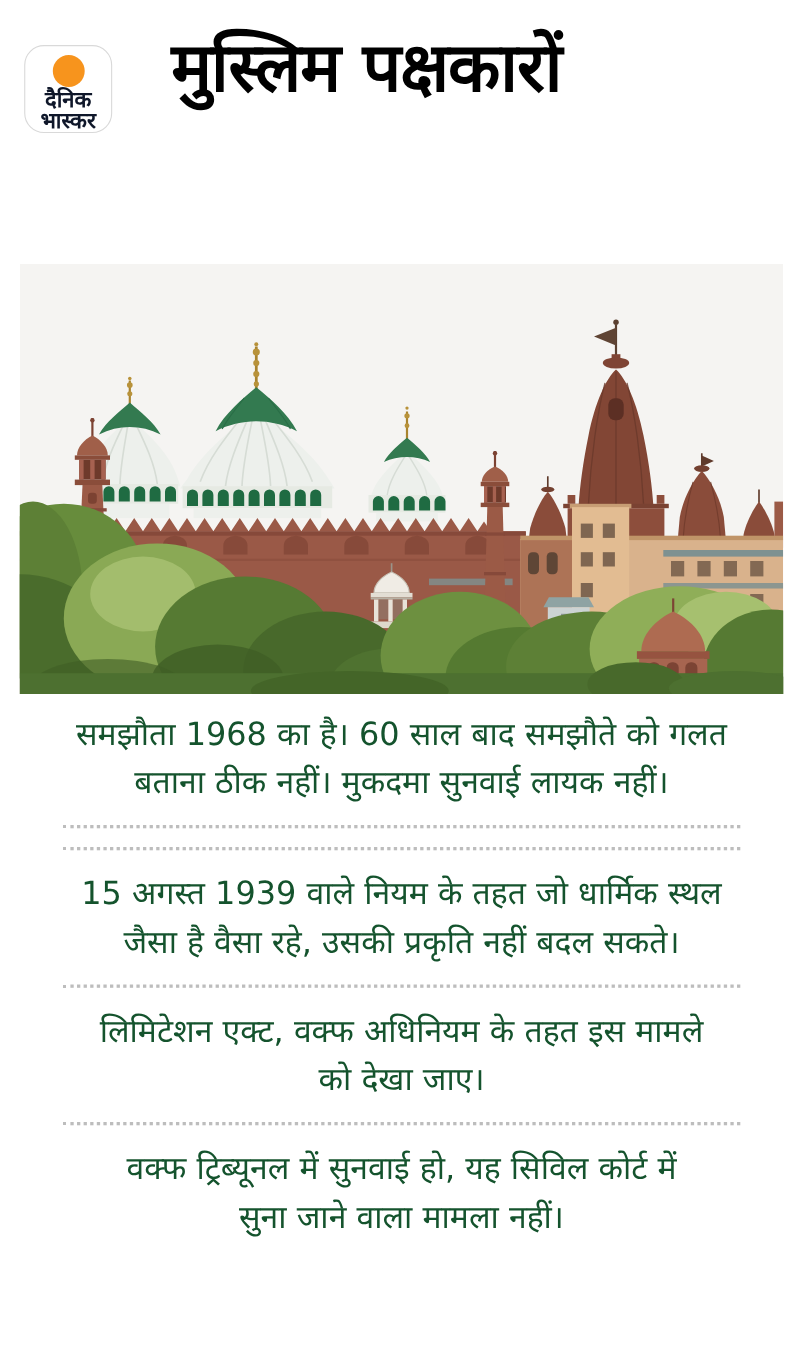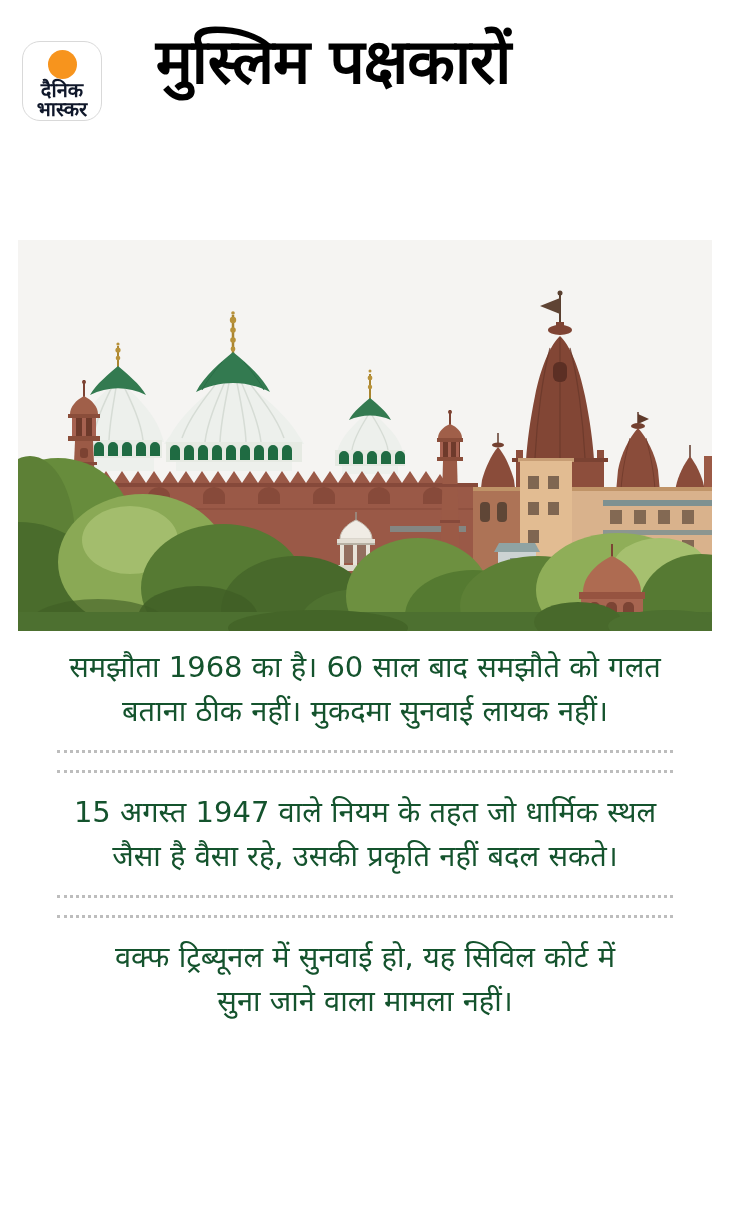--- a/index.html
+++ b/index.html
@@ -291,24 +291,28 @@
   </figure>
 
   <div class="args">
     <section class="arg">
       <p>समझौता 1968 का है। 60 साल बाद समझौते को गलत</p>
       <p>बताना ठीक नहीं। मुकदमा सुनवाई लायक नहीं।</p>
     </section>
     <hr class="sep">
     <hr class="sep">
     <section class="arg">
-      <p>15 अगस्त 1947 वाले नियम के तहत जो धार्मिक स्थल</p>
+      <p>15 अगस्त 1939 वाले नियम के तहत जो धार्मिक स्थल</p>
       <p>जैसा है वैसा रहे, उसकी प्रकृति नहीं बदल सकते।</p>
     </section>
     <hr class="sep">
+    <section class="arg">
+      <p>लिमिटेशन एक्ट, वक्फ अधिनियम के तहत इस मामले</p>
+      <p>को देखा जाए।</p>
+    </section>
     <hr class="sep">
     <section class="arg">
       <p>वक्फ ट्रिब्यूनल में सुनवाई हो, यह सिविल कोर्ट में</p>
       <p>सुना जाने वाला मामला नहीं।</p>
     </section>
   </div>
 
 </div>
 
 </body></html>

